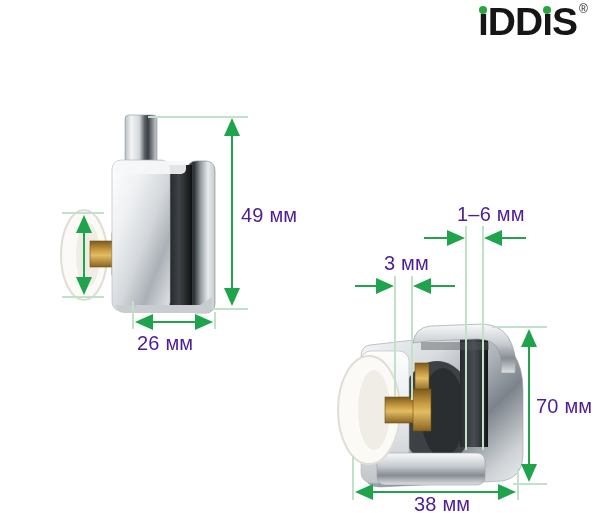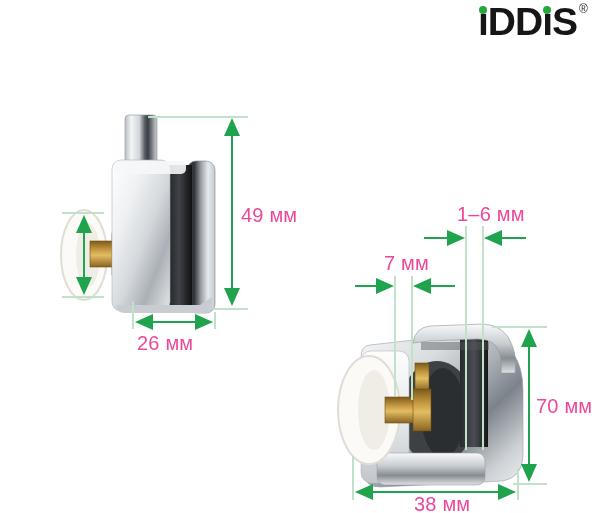--- a/index.html
+++ b/index.html
@@ -9,21 +9,21 @@
   }
   
   .logo{position:absolute;left:478px;top:2px;display:flex;align-items:flex-start;}
   .logo-letters{display:flex;font-size:39px;font-weight:bold;color:#161616;
     letter-spacing:-1px;line-height:40px;}
   .ichar{position:relative;display:inline-block;}
   .ichar .dot{position:absolute;top:4px;left:50%;transform:translateX(-50%);
     width:8px;height:8px;border-radius:50%;background:#27a63c;}
   .reg{font-size:12px;color:#2b2b2b;margin-left:2px;line-height:14px;}
   
-  .dim-label{position:absolute;font-size:20px;color:#ec4899;white-space:nowrap;
+  .dim-label{position:absolute;font-size:20px;color:#4c1d95;white-space:nowrap;
     letter-spacing:.2px;}
   
   .product-svg{position:absolute;}
   #overlay{position:absolute;left:0;top:0;pointer-events:none;}
 </style>
 </head>
 <body>
 
 <div class="stage">
 
@@ -179,17 +179,17 @@
       <line x1="355" y1="286" x2="392" y2="286" marker-end="url(#ah)"></line>
       <line x1="455" y1="286" x2="415" y2="286" marker-end="url(#ah)"></line>
       <line x1="529" y1="331" x2="529" y2="480" marker-start="url(#ah)" marker-end="url(#ah)"></line>
       <line x1="357" y1="492" x2="514" y2="492" marker-start="url(#ah)" marker-end="url(#ah)"></line>
     </g>
   </svg>
 
   <div class="dim-label" style="left:241px;top:204px">49 мм</div>
   <div class="dim-label" style="left:137px;top:332px">26 мм</div>
   <div class="dim-label" style="left:457px;top:203px">1–6 мм</div>
-  <div class="dim-label" style="left:384px;top:252px">7 мм</div>
+  <div class="dim-label" style="left:384px;top:252px">3 мм</div>
   <div class="dim-label" style="left:536px;top:395px">70 мм</div>
   <div class="dim-label" style="left:414px;top:493px">38 мм</div>
 
 </div>
 
 </body></html>

